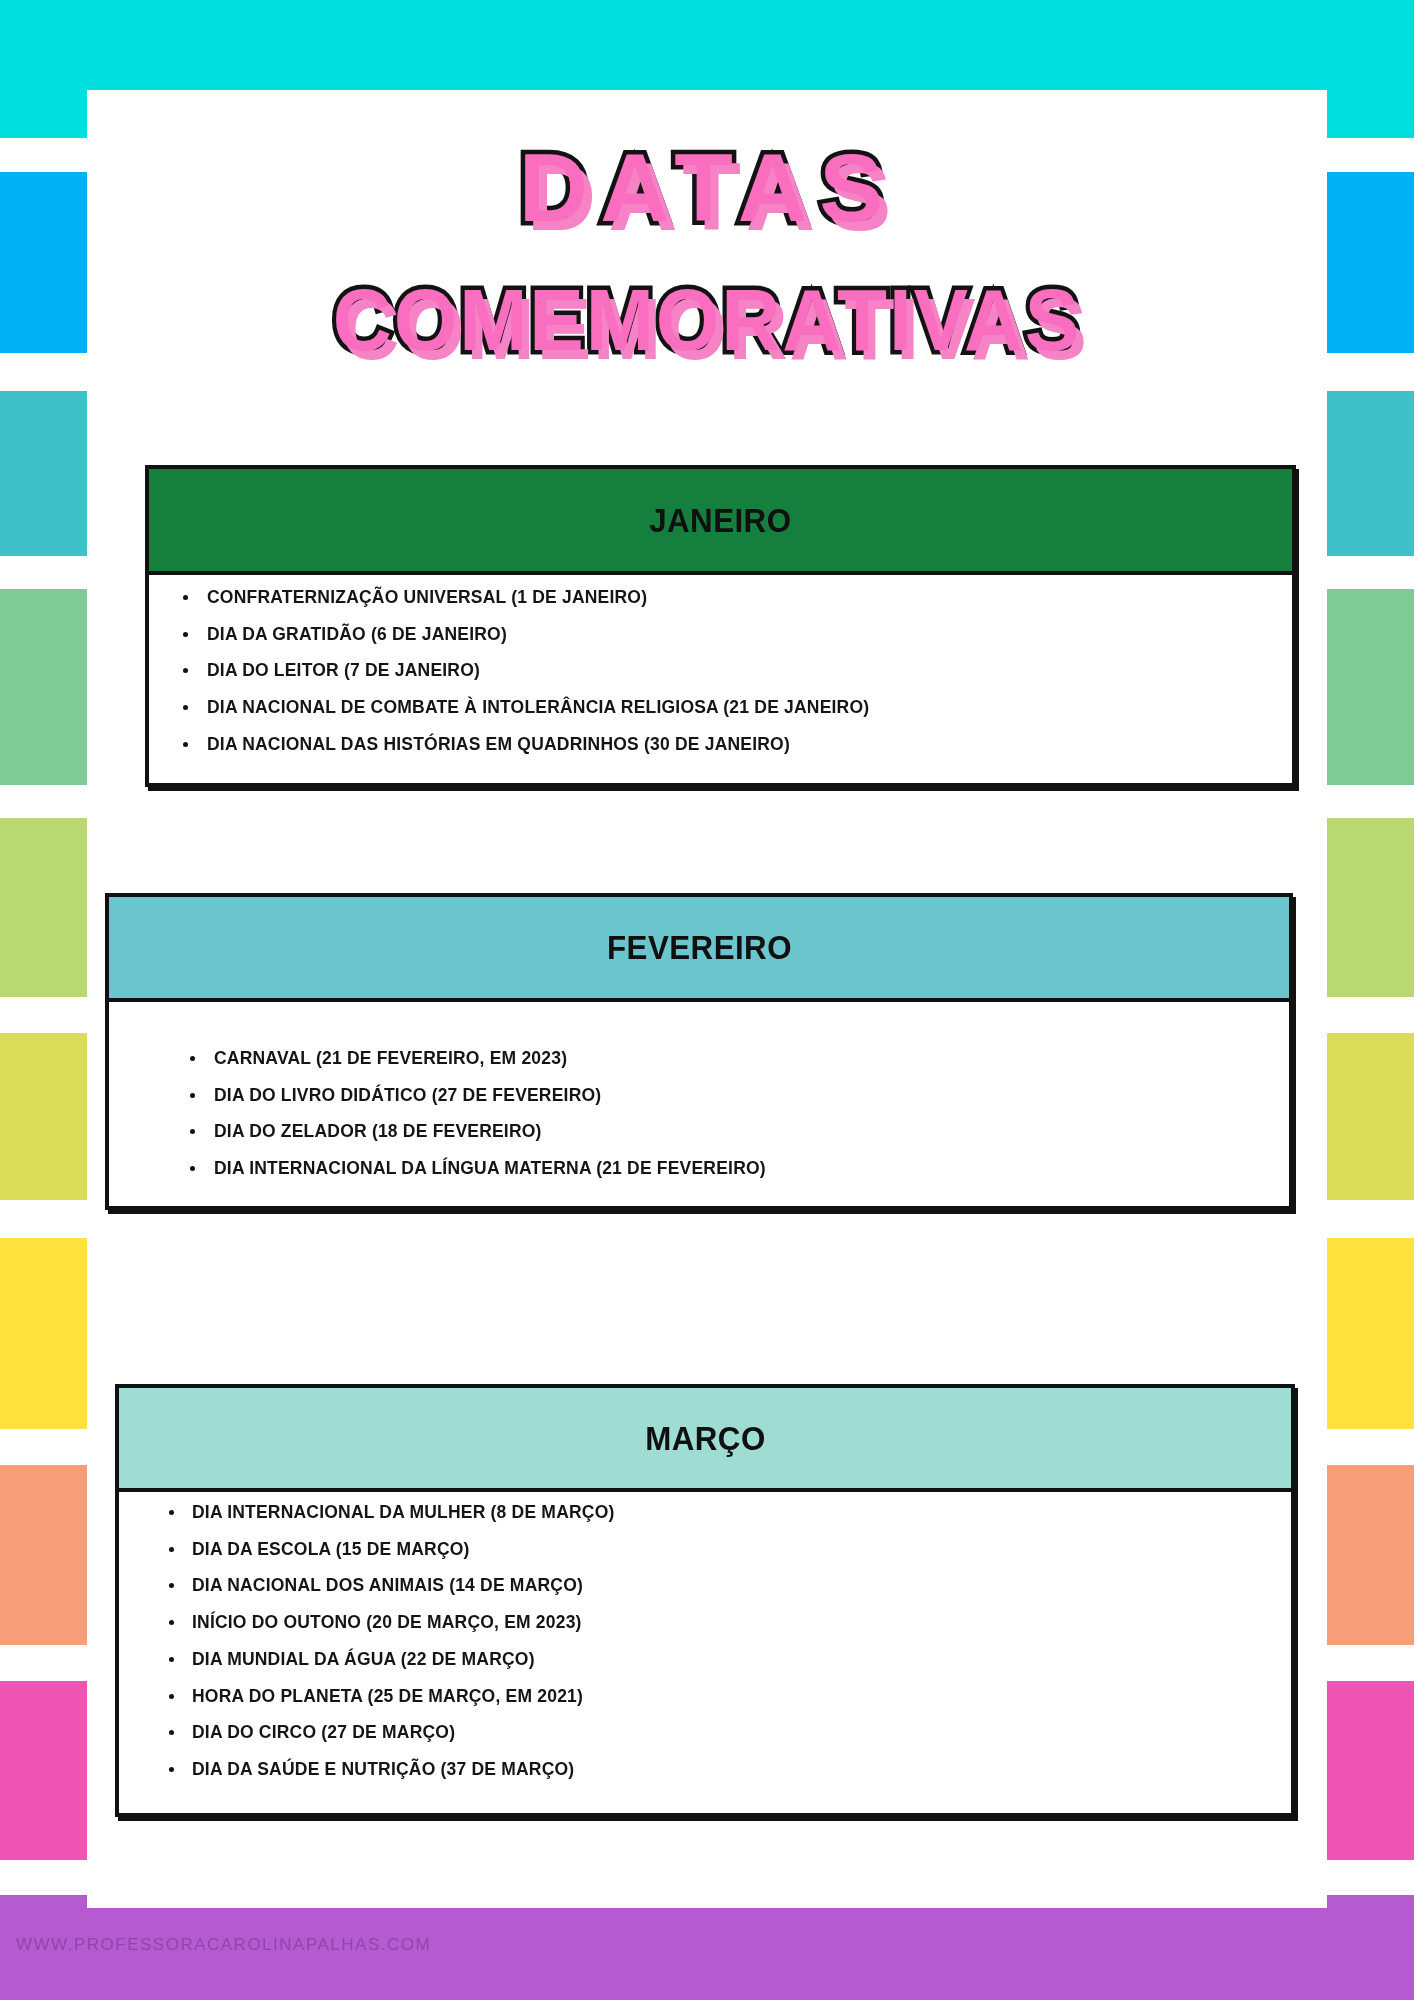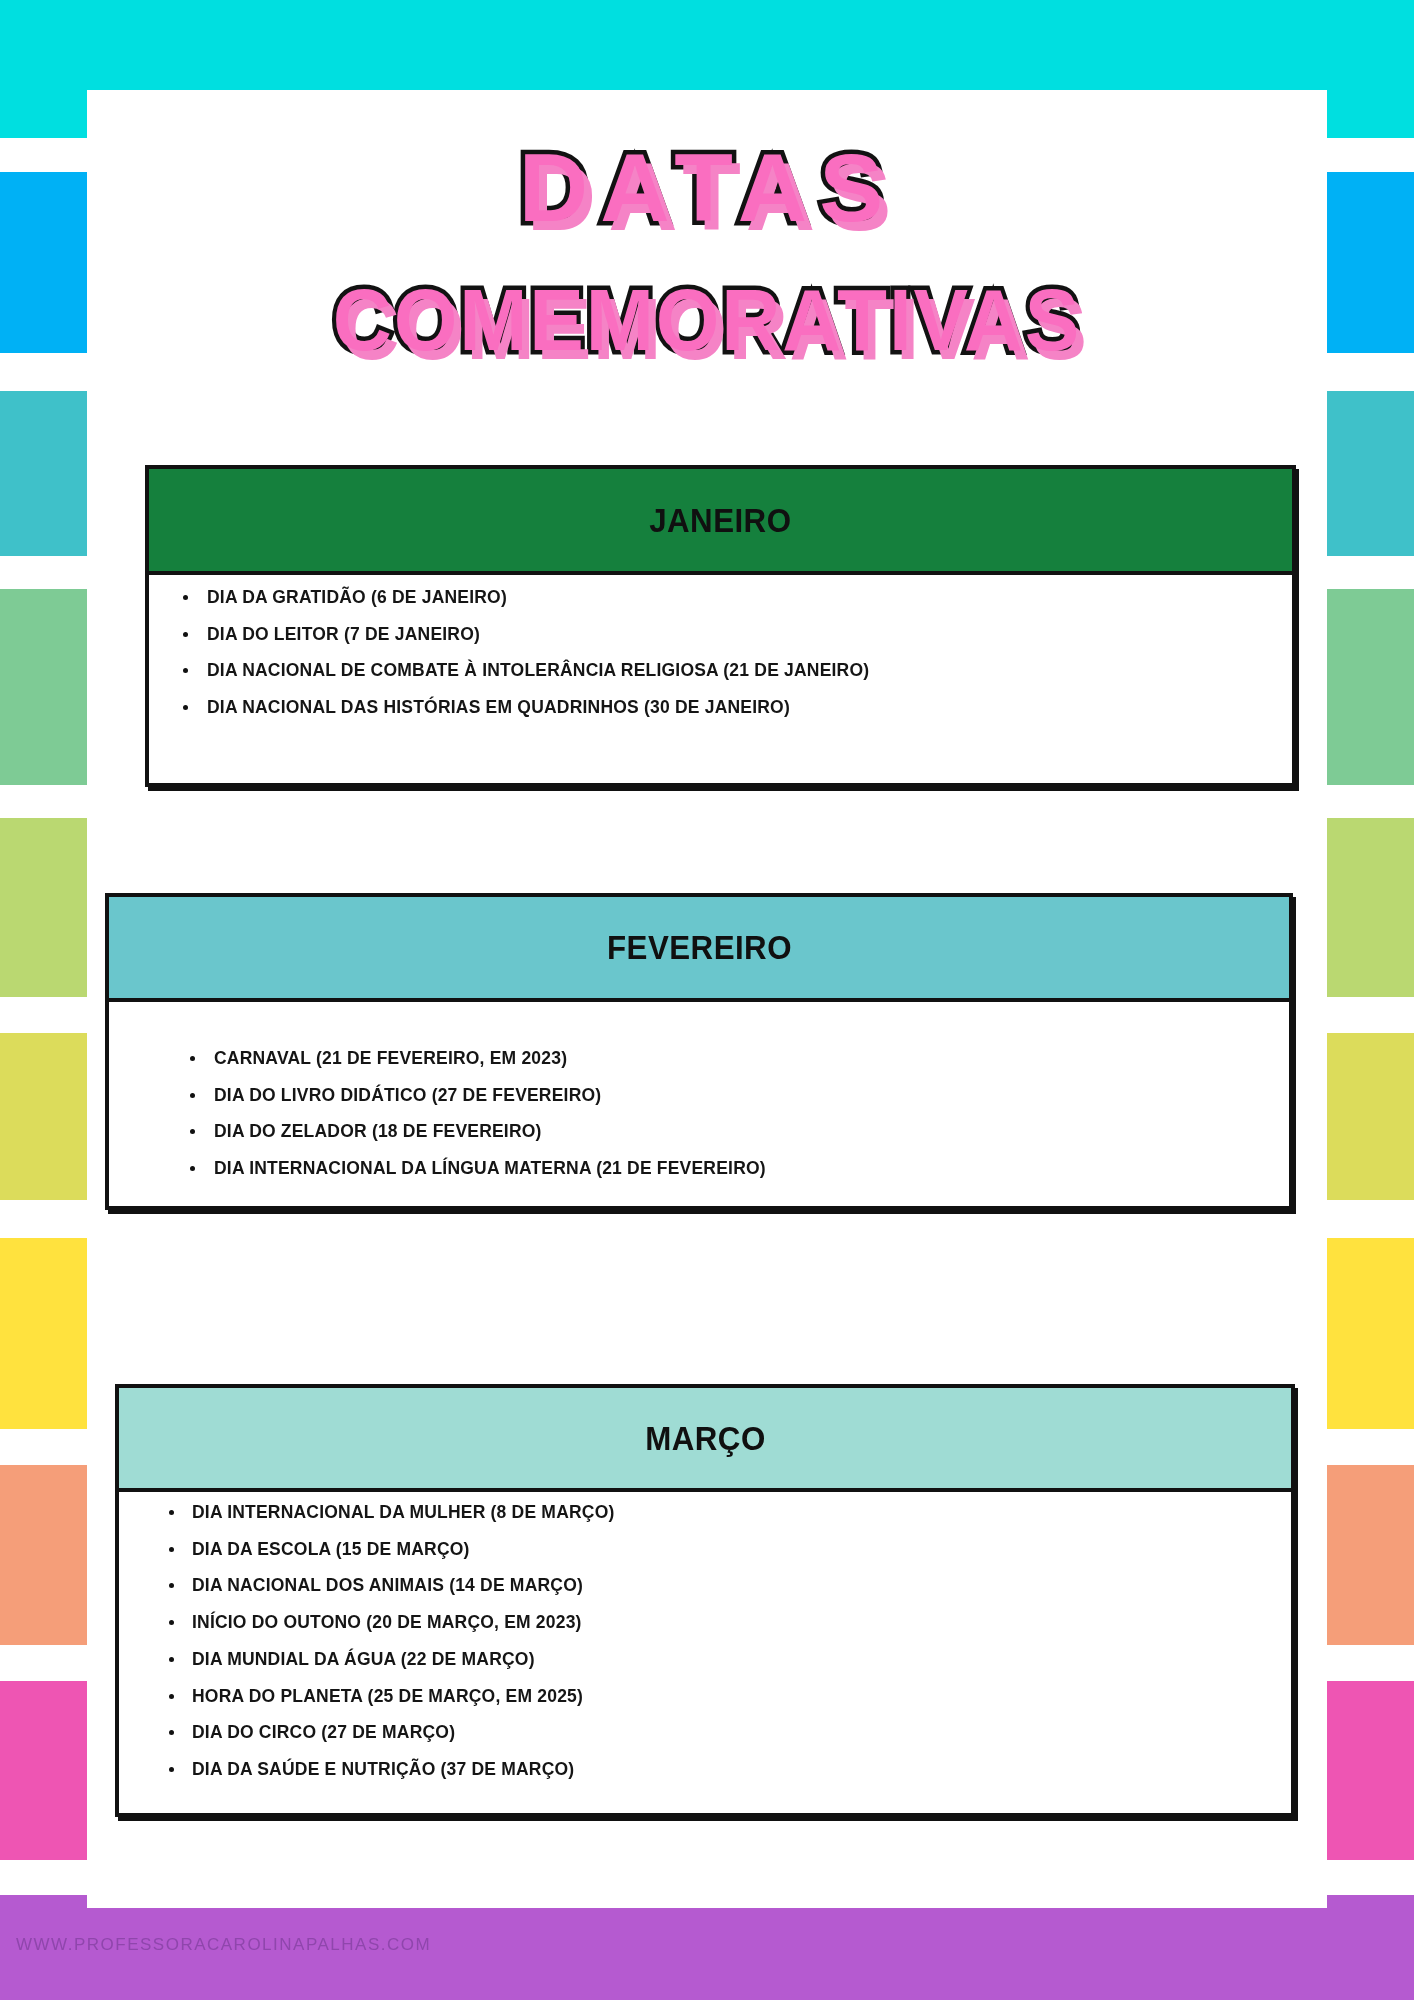--- a/index.html
+++ b/index.html
@@ -90,20 +90,21 @@
   <div class="title-wrap">
     <div class="title-line title-line1">DATAS</div>
     <div class="title-line title-line2">COMEMORATIVAS</div>
   </div>
 
   <section class="month" style="left:145px;top:465px;width:1151px;height:322px;--hh:106px;--pt:4px;--bx:34px;--tx:58px;">
     <header style="background: #15803d;">
       <span class="mname">JANEIRO</span>
     </header>
     <ul>
+        <li>CONFRATERNIZAÇÃO UNIVERSAL (1 DE JANEIRO)</li>
         <li>DIA DA GRATIDÃO (6 DE JANEIRO)</li>
         <li>DIA DO LEITOR (7 DE JANEIRO)</li>
         <li>DIA NACIONAL DE COMBATE À INTOLERÂNCIA RELIGIOSA (21 DE JANEIRO)</li>
         <li>DIA NACIONAL DAS HISTÓRIAS EM QUADRINHOS (30 DE JANEIRO)</li>
       </ul>
   </section>
 
   <section class="month" style="left:105px;top:893px;width:1188px;height:317px;--hh:105px;--pt:38px;--bx:81px;--tx:105px;">
     <header style="background: rgb(106, 198, 204);">
       <span class="mname">FEVEREIRO</span>
@@ -119,21 +120,21 @@
   <section class="month" style="left:115px;top:1384px;width:1180px;height:433px;--hh:104px;--pt:2px;--bx:50px;--tx:73px;">
     <header style="background: rgb(159, 220, 212);">
       <span class="mname">MARÇO</span>
     </header>
     <ul>
         <li>DIA INTERNACIONAL DA MULHER (8 DE MARÇO)</li>
         <li>DIA DA ESCOLA (15 DE MARÇO)</li>
         <li>DIA NACIONAL DOS ANIMAIS (14 DE MARÇO)</li>
         <li>INÍCIO DO OUTONO (20 DE MARÇO, EM 2023)</li>
         <li>DIA MUNDIAL DA ÁGUA (22 DE MARÇO)</li>
-        <li>HORA DO PLANETA (25 DE MARÇO, EM 2025)</li>
+        <li>HORA DO PLANETA (25 DE MARÇO, EM 2021)</li>
         <li>DIA DO CIRCO (27 DE MARÇO)</li>
         <li>DIA DA SAÚDE E NUTRIÇÃO (37 DE MARÇO)</li>
       </ul>
   </section>
 
   <div class="site" style="color: rgb(143, 70, 172);">WWW.PROFESSORACAROLINAPALHAS.COM</div>
 
 </div>
 
 </body></html>

